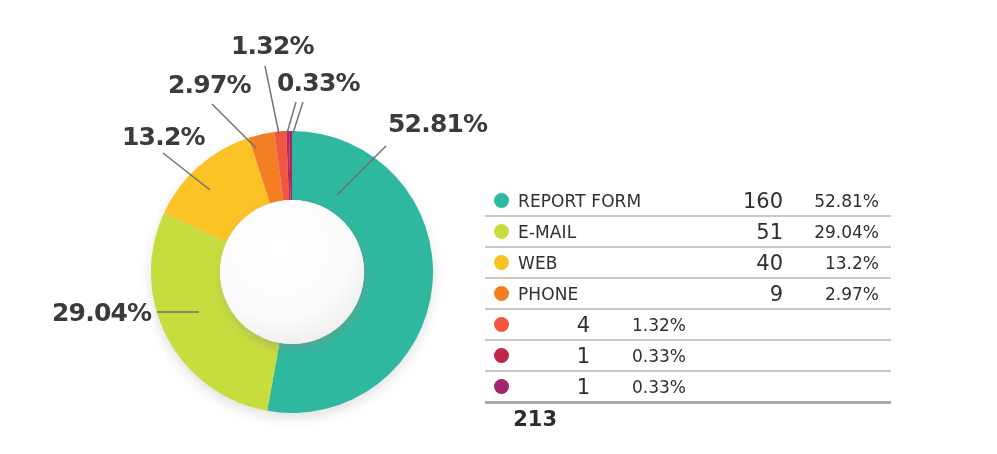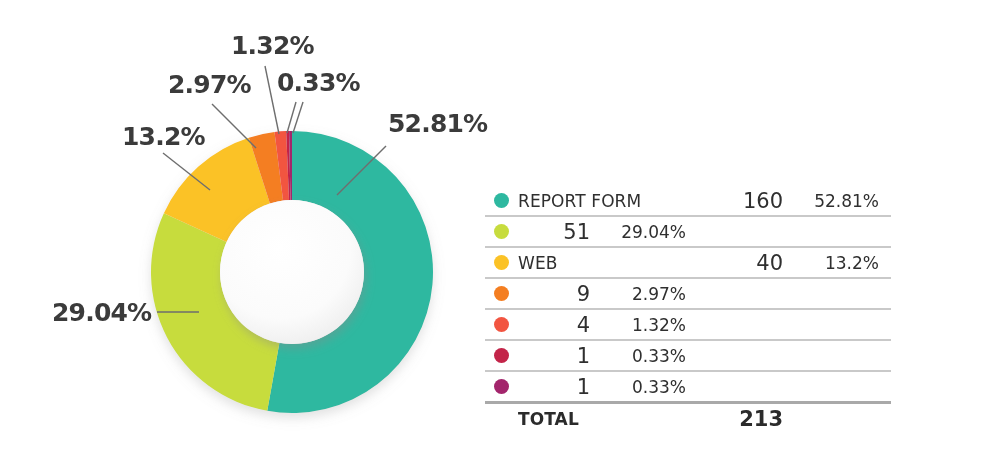--- a/index.html
+++ b/index.html
@@ -176,50 +176,51 @@
   <div id="legend">
     <div id="legend-rows">
         <div class="legend-row">
           <span class="swatch" style="background: rgb(46, 184, 160);"></span>
           <span class="legend-label">REPORT FORM</span>
           <span class="legend-count">160</span>
           <span class="legend-pct">52.81%</span>
         </div>
         <div class="legend-row">
           <span class="swatch" style="background: rgb(199, 220, 62);"></span>
+          <span class="legend-label">E-MAIL</span>
           <span class="legend-count">51</span>
           <span class="legend-pct">29.04%</span>
         </div>
         <div class="legend-row">
           <span class="swatch" style="background: rgb(251, 194, 38);"></span>
           <span class="legend-label">WEB</span>
           <span class="legend-count">40</span>
           <span class="legend-pct">13.2%</span>
         </div>
         <div class="legend-row">
           <span class="swatch" style="background: rgb(244, 126, 33);"></span>
+          <span class="legend-label">PHONE</span>
           <span class="legend-count">9</span>
           <span class="legend-pct">2.97%</span>
         </div>
         <div class="legend-row">
           <span class="swatch" style="background: rgb(242, 85, 65);"></span>
           <span class="legend-count">4</span>
           <span class="legend-pct">1.32%</span>
         </div>
         <div class="legend-row">
           <span class="swatch" style="background: rgb(195, 36, 73);"></span>
           <span class="legend-count">1</span>
           <span class="legend-pct">0.33%</span>
         </div>
         <div class="legend-row">
           <span class="swatch" style="background: rgb(163, 37, 108);"></span>
           <span class="legend-count">1</span>
           <span class="legend-pct">0.33%</span>
         </div>
       </div>
     <div id="legend-total-row">
-      <div class="legend-label">TOTAL</div>
       <div class="legend-count">213</div>
       <div class="legend-pct"></div>
     </div>
   </div>
 
 </div>
 
 </body></html>

